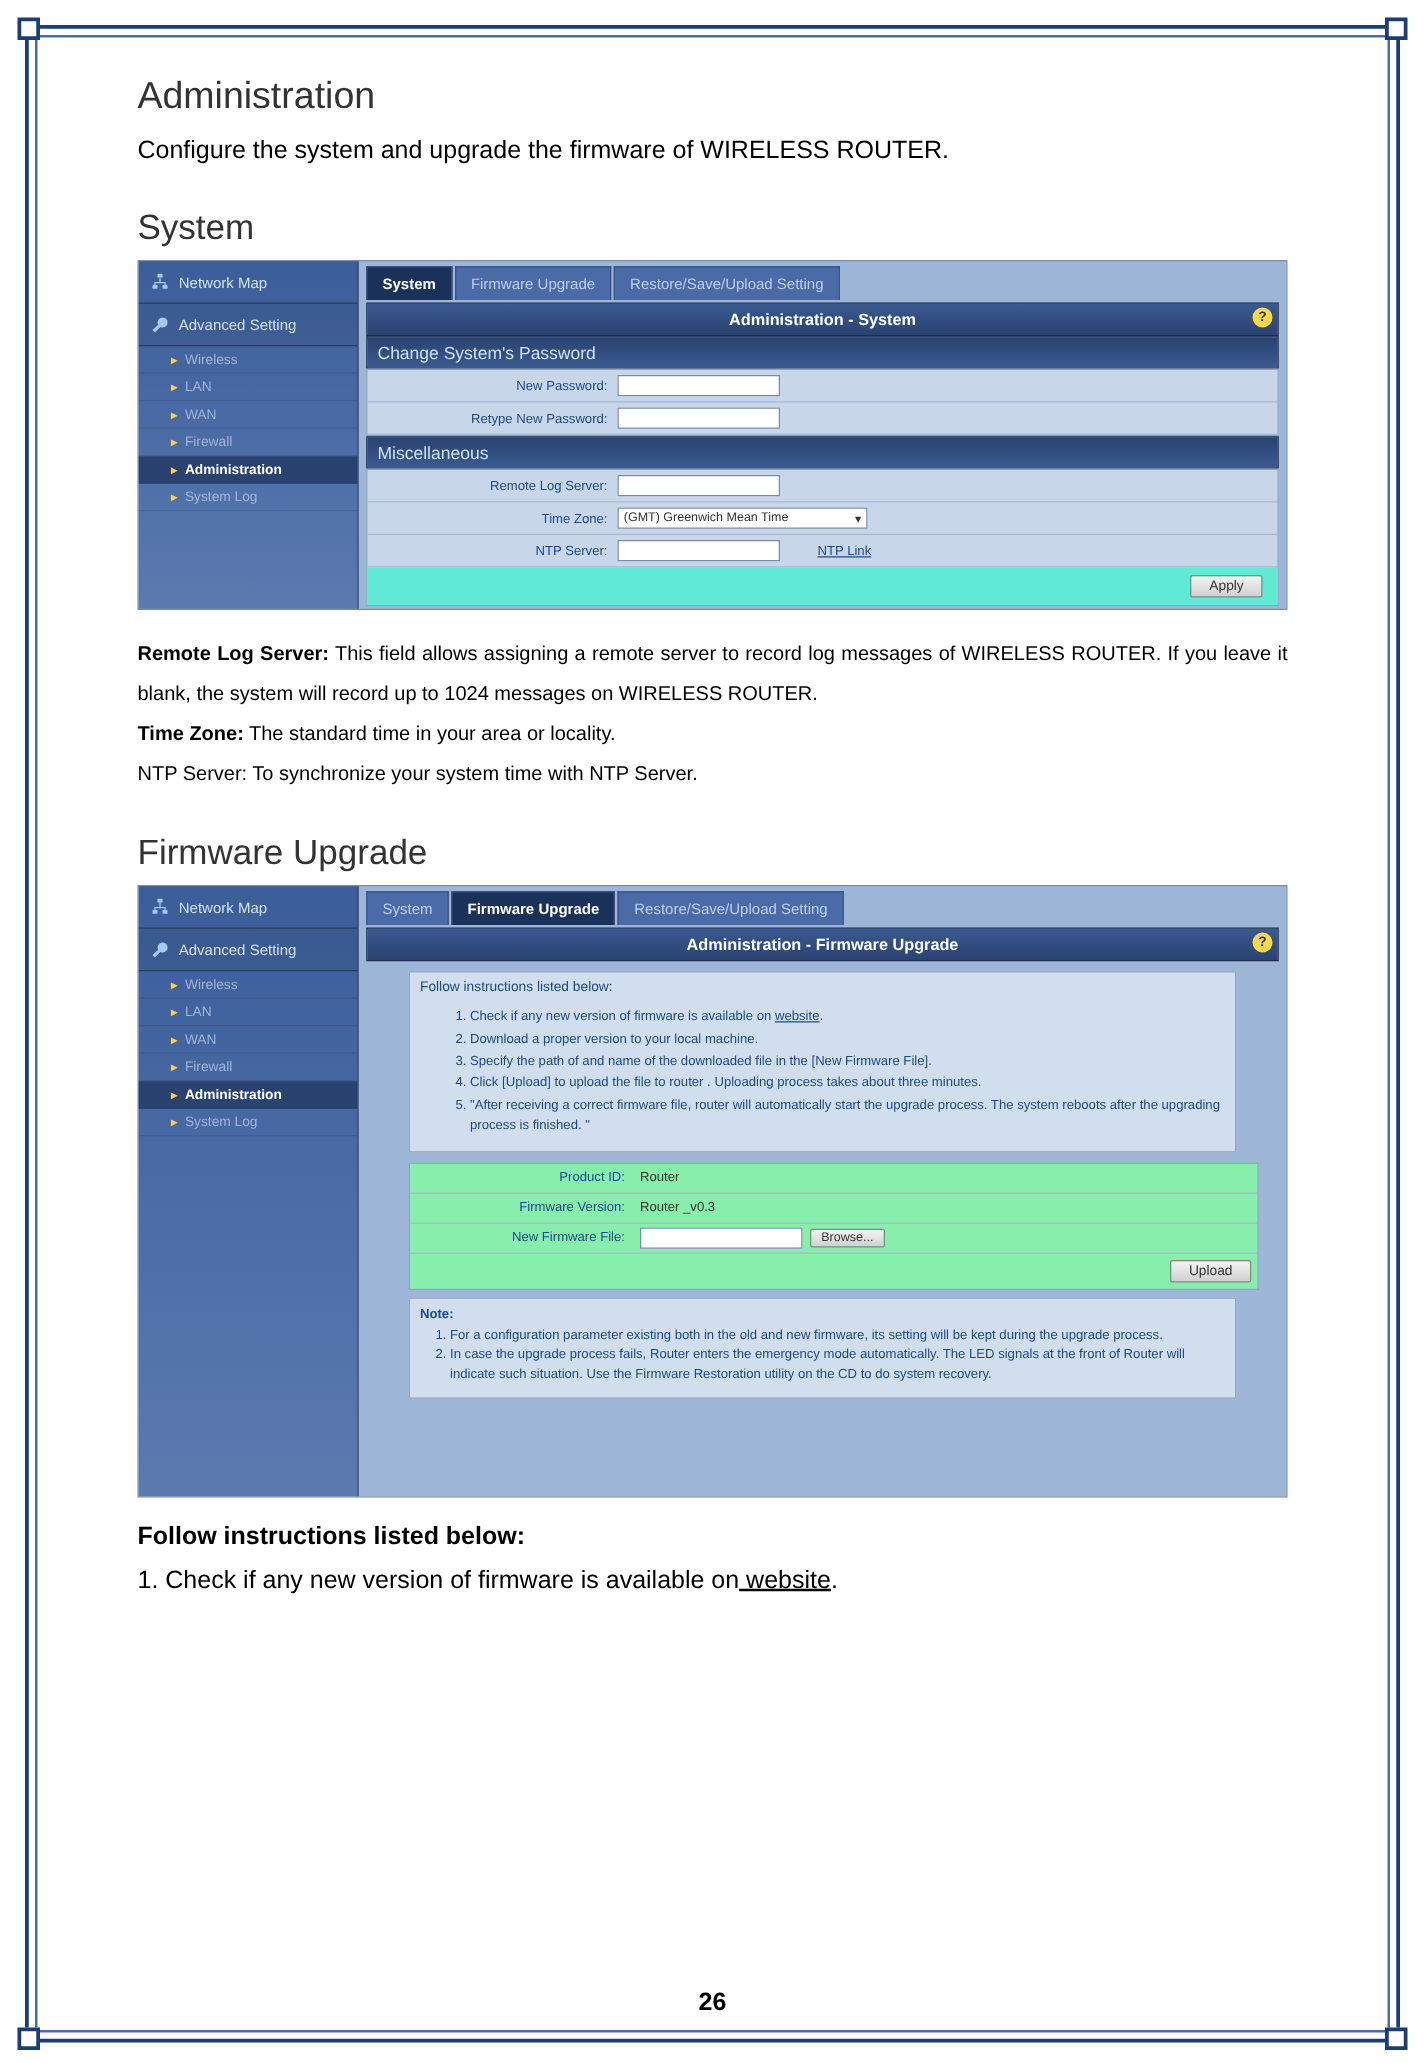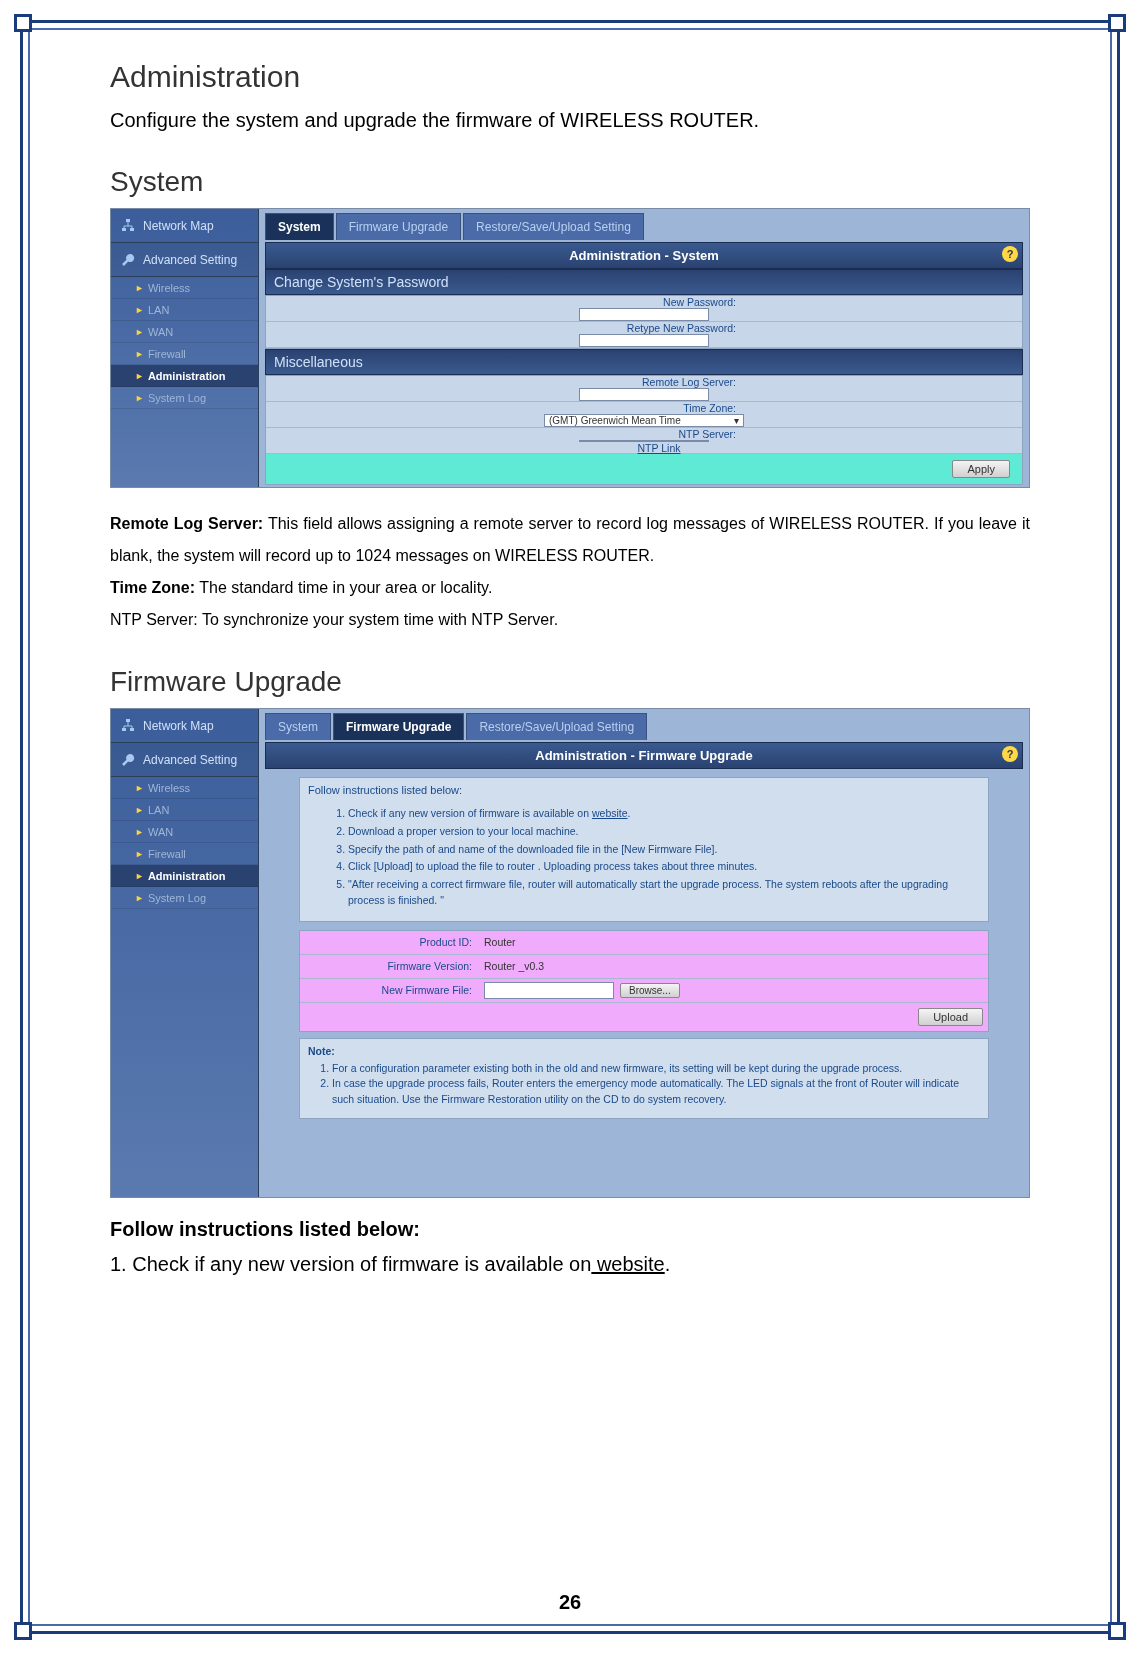--- a/index.html
+++ b/index.html
@@ -18,58 +18,58 @@
   h1 { font-family: Arial; font-size: 30px; font-weight: normal; color: #333; margin-bottom: 10px; }
   .body-text { font-family: Arial; font-size: 20px; color: #000; line-height: 1.6; margin-bottom: 20px; }
   h2 { font-family: Arial; font-size: 28px; font-weight: normal; color: #333; margin-top: 30px; margin-bottom: 10px; }
   .desc-block { font-family: Arial; font-size: 16px; color: #000; line-height: 2; margin-top: 20px; text-align: justify; }
   .desc-block .bold { font-weight: bold; }
   .bold-line { font-weight: bold; font-size: 20px; margin-top: 20px; }
   .num-line { font-size: 20px; margin-top: 12px; }
   .num-line .underline { text-decoration: underline; }
 
   .shot { border: 1px solid #7a8ba8; background: linear-gradient(#4a6aa8,#6a88bb); display: flex; font-size: 11px; color: #c8d8f0; }
-  .sidebar { width: 148px; background: linear-gradient(180deg,#3b5d9a 0%,#5a7ab0 100%); border-right: 1px solid #2a3d5a; }
+  .sidebar { width: 176px; background: linear-gradient(180deg,#3b5d9a 0%,#5a7ab0 100%); border-right: 1px solid #2a3d5a; }
   .nav-top { display: flex; align-items: center; height: 34px; padding-left: 8px; border-bottom: 1px solid #2a3d5a; color: #d0e0f8; font-size: 12px; gap: 6px; }
   .nav-top.adv { background: rgba(0,0,0,0.06); }
   .nav-icon { width: 18px; height: 18px; display: inline-flex; align-items: center; justify-content: center; }
   .nav-sub { display: flex; align-items: center; height: 22px; padding-left: 24px; font-size: 11px; color: #a8bcd8; border-bottom: 1px solid rgba(0,0,0,0.1); }
   .nav-sub .arrow { color: #ffd040; margin-right: 4px; font-size: 9px; }
   .nav-sub.active { background: #2a4270; color: #fff; font-weight: bold; }
   .nav-sub.light { color: #9fb6d6; }
 
   .main { flex: 1; background: #9db5d6; padding: 4px 6px 10px 6px; position: relative; }
   .tabs { display: flex; gap: 0; }
   .tab { padding: 6px 12px; font-size: 12px; color: #b8d0f0; background: #4a6aa8; border: 1px solid #3a5280; border-bottom: none; margin-right: 2px; }
   .tab.active { background: #1a325a; color: #fff; font-weight: bold; }
   
   .titlebar { background: linear-gradient(#3a5a90,#2a4270); color: #fff; text-align: center; font-weight: bold; font-size: 13px; padding: 5px; margin-top: 2px; border: 1px solid #1a2d50; position: relative; }
   .help-icon { position: absolute; right: 4px; top: 3px; width: 16px; height: 16px; background: #ffd848; border-radius: 50%; color: #333; font-weight: bold; font-size: 11px; text-align: center; line-height: 16px; }
   
   .section-head { background: linear-gradient(#2a4270,#3a5a90); color: #d0e0f8; font-size: 14px; padding: 4px 8px; border: 1px solid #1a2d50; }
   
   .form-body { background: #c8d6ea; border: 1px solid #8ea3c0; }
-  .form-row { display: flex; align-items: center; height: 26px; border-bottom: 1px solid #a8b8d0; flex-direction: column; }
+  .form-row { display: flex; align-items: center; height: 26px; border-bottom: 1px solid #a8b8d0; }
   .form-label { width: 200px; text-align: right; color: #1a4a8a; font-size: 10.5px; padding-right: 8px; }
   .form-input { width: 130px; height: 17px; background: #fff; border: 1px solid #7a8ba8; }
   .form-select { width: 200px; height: 17px; background: #fff; border: 1px solid #7a8ba8; font-size: 10px; color: #333; padding: 0 4px; display: flex; align-items: center; justify-content: space-between; }
   .ntp-link { color: #1a4a8a; text-decoration: underline; font-size: 10.5px; margin-left: 30px; }
   
   .apply-row { text-align: right; padding: 6px 12px; background: #5eead4; }
   .btn { display: inline-block; background: linear-gradient(#f4f4f4,#d0d0d0); border: 1px solid #888; padding: 2px 14px; font-size: 11px; color: #333; border-radius: 2px; }
   .btn.sm { padding: 1px 8px; font-size: 10px; }
 
   
   .inner-panel { background: #d0deee; margin: 8px 34px 0 34px; border: 1px solid #8ea3c0; }
   .inner-head { color: #1a4a8a; font-size: 11px; padding: 6px 8px; font-weight: normal; }
   .inner-list { padding: 4px 8px 10px 30px; color: #1a4a8a; font-size: 10.5px; line-height: 1.5; margin-left: 18px; }
   .inner-list li { margin-bottom: 2px; }
   .inner-list .lk { color: #1a4a8a; text-decoration: underline; }
   
-  .fw-table { margin: 8px 34px 0 34px; border: 1px solid #8ea3c0; background: #f0abfc; }
+  .fw-table { margin: 8px 16px 0 34px; border: 1px solid #8ea3c0; background: #86efac; }
   .fw-row { display: flex; align-items: center; height: 24px; border-bottom: 1px solid #a8b8d0; }
   .fw-label { width: 180px; text-align: right; color: #1a4a8a; font-size: 10.5px; padding-right: 8px; }
   .fw-val { color: #333; font-size: 10.5px; padding-left: 4px; }
   .fw-browse { width: 130px; height: 17px; background: #fff; border: 1px solid #7a8ba8; display: inline-block; }
   .upload-row { text-align: right; padding: 5px; }
   
   .note-panel { margin: 6px 34px 12px 34px; background: #d0deee; border: 1px solid #8ea3c0; padding: 6px 8px; }
   .note-head { color: #1a4a8a; font-size: 10.5px; font-weight: bold; }
   .note-list { padding: 4px 8px 4px 24px; color: #1a4a8a; font-size: 10.5px; line-height: 1.5; }
 

